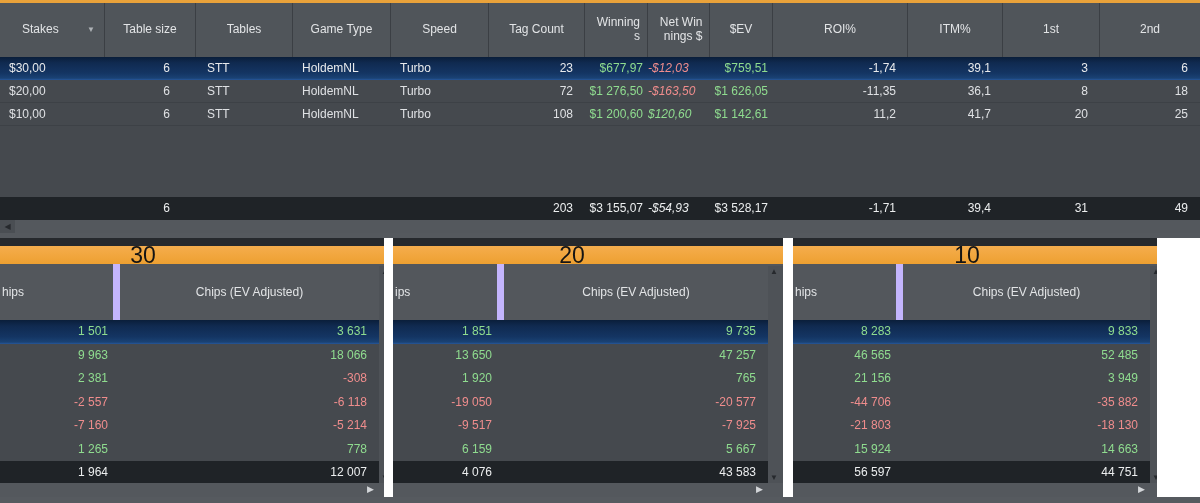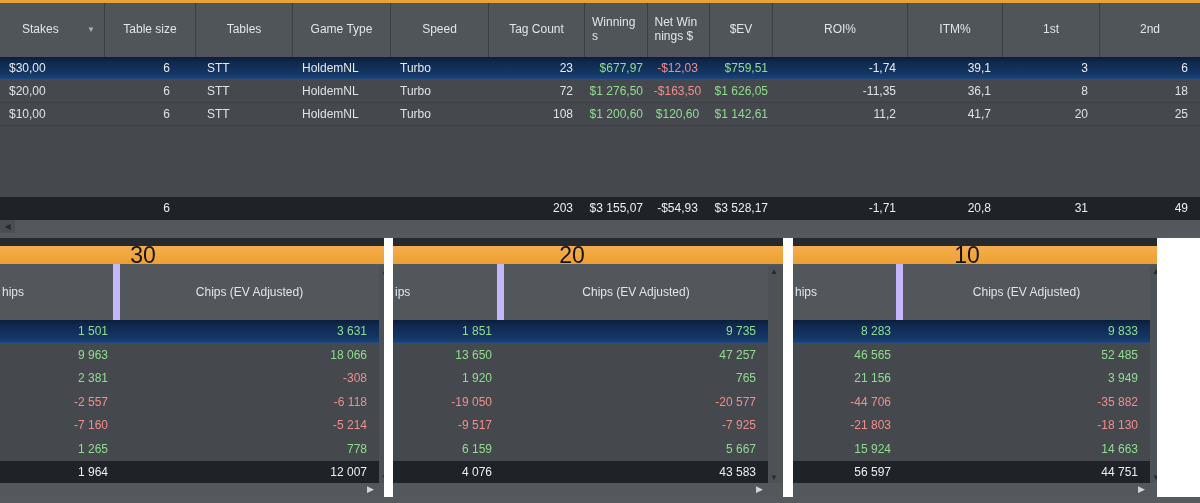--- a/index.html
+++ b/index.html
@@ -5,21 +5,21 @@
   html,body{margin:0;padding:0;}
   body{width:1200px;height:503px;background:#ffffff;font-family:"Liberation Sans",sans-serif;}
   .screen{position:relative;width:1200px;height:503px;background:#ffffff;overflow:hidden;}
 
   
   .top-table{position:absolute;left:0;top:0;width:1200px;height:238px;background:#45494e;}
   .orange-top{position:absolute;top:0;left:0;right:0;height:3px;background:#e9a23a;}
   .thead{position:absolute;top:3px;left:0;right:0;height:54px;background:#50555a;display:flex;}
   .hcell{position:relative;display:flex;align-items:center;justify-content:center;
          border-right:1px solid #3b3f44;box-sizing:border-box;color:#e2e4e6;font-size:12px;
-         text-align:left;line-height:1.15;}
+         text-align:right;line-height:1.15;}
   .hcell:last-child{border-right:none;}
   .hcell.col0{justify-content:flex-start;padding-left:22px;}
   .hw{max-width:48px;word-break:break-all;}
   .stakes-arrow{position:absolute;right:9px;top:50%;transform:translateY(-50%);font-size:8px;color:#aeb2b6;}
 
   .col0{width:105px}.col1{width:91px}.col2{width:97px}.col3{width:98px}.col4{width:98px}
   .col5{width:96px}.col6{width:63px}.col7{width:62px}.col8{width:63px}.col9{width:135px}
   .col10{width:95px}.col11{width:97px}.col12{width:100px}
 
   .tbody{position:absolute;top:57px;left:0;right:0;}
@@ -28,21 +28,21 @@
   .trow.selected{background:linear-gradient(180deg,#0a1e3a 0%,#102a50 25%,#143563 70%,#1a4274 92%,#27579a 100%);
         color:#e8eaec;box-shadow:none;}
   .cell{box-sizing:border-box;overflow:hidden;white-space:nowrap;}
   .cell.col0{text-align:left;padding-left:9px;}
   .cell.col1{text-align:right;padding-right:26px;}
   .cell.col2{text-align:left;padding-left:11px;}
   .cell.col3{text-align:left;padding-left:9px;}
   .cell.col4{text-align:left;padding-left:9px;}
   .cell.col5{text-align:right;padding-right:12px;}
   .cell.col6{text-align:right;padding-right:5px;}
-  .cell.col7{text-align:center;padding-right:3px;}
+  .cell.col7{text-align:left;padding-right:3px;font-style:italic;}
   .cell.col8{text-align:right;padding-right:5px;}
   .cell.col9{text-align:right;padding-right:12px;}
   .cell.col10{text-align:right;padding-right:12px;}
   .cell.col11{text-align:right;padding-right:12px;}
   .cell.col12{text-align:right;padding-right:12px;}
 
   .summary-row{position:absolute;top:197px;left:0;right:0;height:23px;line-height:23px;
         background:#1f2327;display:flex;font-size:12px;color:#eceeef;}
   .top-hscroll{position:absolute;top:220px;left:0;right:0;height:13px;background:#54585d;}
   .scroll-btn-left{position:absolute;left:0;top:0;width:15px;height:13px;background:#4a4e53;
@@ -192,21 +192,21 @@
         <span class="cell col0"></span>
         <span class="cell col1">6</span>
         <span class="cell col2"></span>
         <span class="cell col3"></span>
         <span class="cell col4"></span>
         <span class="cell col5">203</span>
         <span class="cell col6">$3 155,07</span>
         <span class="cell col7">-$54,93</span>
         <span class="cell col8">$3 528,17</span>
         <span class="cell col9">-1,71</span>
-        <span class="cell col10">20,8</span>
+        <span class="cell col10">39,4</span>
         <span class="cell col11">31</span>
         <span class="cell col12">49</span>
       </div>
     <div class="top-hscroll">
       <span class="scroll-btn-left">◀</span>
     </div>
     <div class="top-bottom-band"></div>
   </section>
 
   <section class="bottom" id="bottom">

